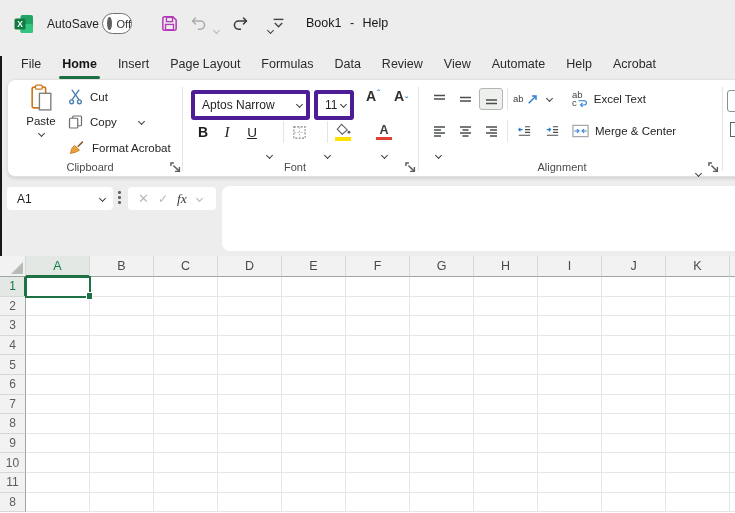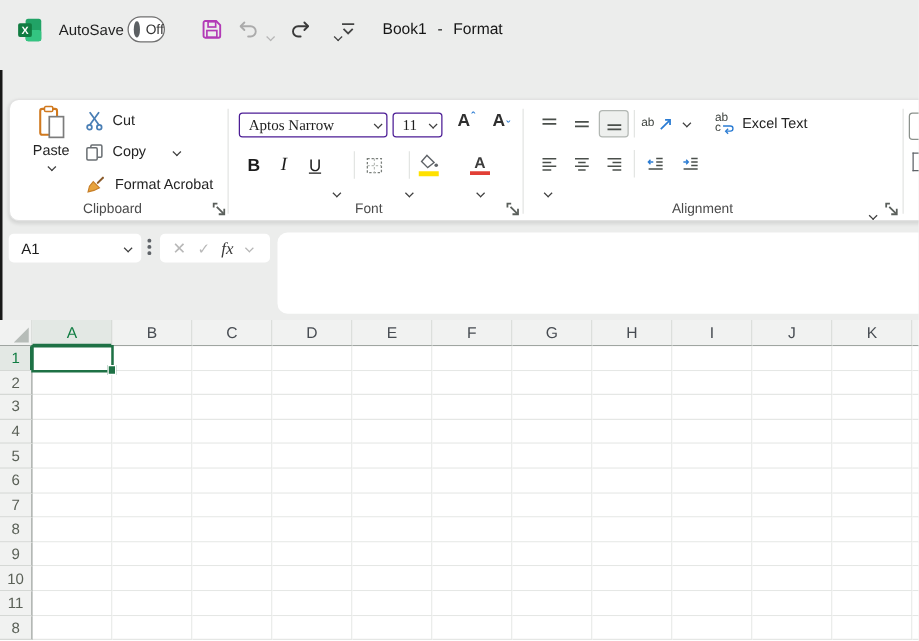--- a/index.html
+++ b/index.html
@@ -34,21 +34,21 @@
   .chev::after{content:"";position:absolute;left:1.5px;top:1px;width:4px;height:4px;border-right:1.2px solid #3e3e3e;border-bottom:1.2px solid #3e3e3e;transform:rotate(45deg);}
   .chev.dis::after{border-color:#b5b5b5;}
   .vdiv{width:1px;height:22px;background:#e3e5e3;}
 
   
   #paste-btn{left:18px;top:84px;width:46px;height:66px;display:flex;flex-direction:column;align-items:center;cursor:pointer;}
   #paste-btn .rlabel{margin-top:2px;}
   .cliprow{left:68px;height:20px;display:flex;align-items:center;gap:7px;cursor:pointer;}
 
   
-  .combo{background:#fff;border:1px solid #4c1d95;border-radius:3px;box-sizing:border-box;display:flex;align-items:center;height:20px;cursor:pointer;font-family:Liberation Serif, serif;}
+  .combo{background:#fff;border:4px solid #4c1d95;border-radius:3px;box-sizing:border-box;display:flex;align-items:center;height:30px;cursor:pointer;}
   .combo .val{font-size:12px;color:#1f1f1f;margin-left:7px;flex:1;white-space:nowrap;overflow:hidden;}
   .combo .chev{margin-right:3px;}
   #font-combo{left:191px;top:90px;width:119px;}
   #size-combo{left:314px;top:90px;width:40px;}
   .sizebtn{top:88px;width:26px;height:24px;display:flex;justify-content:center;align-items:flex-start;font-weight:bold;color:#2f2f2f;font-size:14px;cursor:pointer;}
   .sizebtn .caret{font-size:9px;color:#2b7cd3;font-weight:bold;margin-left:1px;line-height:10px;}
   .fmtbtn{top:120px;height:24px;display:flex;align-items:center;justify-content:center;cursor:pointer;}
   #bold-btn{left:193px;width:20px;font-weight:bold;font-size:14px;color:#1d1d1d;}
   #italic-btn{left:218px;width:18px;font-family:"Liberation Serif",serif;font-style:italic;font-size:15px;color:#1d1d1d;}
   #underline-btn{left:242px;width:20px;font-size:13.5px;color:#1d1d1d;text-decoration:underline;}
@@ -123,23 +123,36 @@
     <span class="abs chev dis" style="left:212px;top:21px"></span>
     <svg class="abs qat" style="left:231px;top:15px;transform:scaleX(-1)" width="18" height="17" viewBox="0 0 18 16">
       <path d="M5.5 2.5 L2.5 5.5 L5.5 8.5" stroke="#3a3a3a" stroke-width="1.5" fill="none" stroke-linecap="round" stroke-linejoin="round"></path>
       <path d="M2.9 5.5 H10.5 a4.1 4.1 0 0 1 0 8.2 H8.5" stroke="#3a3a3a" stroke-width="1.5" fill="none" stroke-linecap="round"></path>
     </svg>
     <span class="abs chev" style="left:254px;top:21px"></span>
     <svg class="abs qat" style="left:272px;top:18px" width="13" height="11" viewBox="0 0 12 10">
       <path d="M1.5 1.2 H10.5" stroke="#444" stroke-width="1.3"></path>
       <path d="M2.6 4.6 L6 8 L9.4 4.6" fill="none" stroke="#444" stroke-width="1.3"></path>
     </svg>
-    <span class="abs" id="doc-title">Book1 - Format</span>
+    <span class="abs" id="doc-title">Book1 - Help</span>
   </div>
 
+  <div class="abs" id="tabs">
+      <div class="tab">File</div>
+      <div class="tab active">Home</div>
+      <div class="tab">Insert</div>
+      <div class="tab">Page Layout</div>
+      <div class="tab">Formulas</div>
+      <div class="tab">Data</div>
+      <div class="tab">Review</div>
+      <div class="tab">View</div>
+      <div class="tab">Automate</div>
+      <div class="tab">Help</div>
+      <div class="tab">Acrobat</div>
+    </div>
 
   <div class="abs" id="left-edge"></div>
 
   <div class="abs" id="ribbon-card"></div>
 
   <div>
     <div class="abs" id="paste-btn">
       <svg width="25" height="29" viewBox="0 0 24 28">
         <rect x="3" y="3" width="13" height="20" rx="1.6" fill="none" stroke="#d0791f" stroke-width="1.6"></rect>
         <rect x="6.3" y="1.2" width="6.4" height="3.8" rx="1" fill="#fff" stroke="#d0791f" stroke-width="1.2"></rect>
@@ -291,20 +304,28 @@
       <svg width="15" height="14" viewBox="0 0 16 14">
         <path d="M8.5 2.5 H14 M8.5 5.5 H14 M8.5 8.5 H14 M2 11.5 H14" stroke="#4a4f4b" stroke-width="1.2"></path>
         <path d="M6 5.5 H1.8 M3.6 3.6 L1.8 5.5 L3.6 7.4" fill="none" stroke="#2b7cd3" stroke-width="1.2"></path>
       </svg>
     </div>
     <div class="abs alnbtn" style="left:540px;top:120px">
       <svg width="15" height="14" viewBox="0 0 16 14">
         <path d="M8.5 2.5 H14 M8.5 5.5 H14 M8.5 8.5 H14 M2 11.5 H14" stroke="#4a4f4b" stroke-width="1.2"></path>
         <path d="M1.8 5.5 H6 M4.2 3.6 L6 5.5 L4.2 7.4" fill="none" stroke="#2b7cd3" stroke-width="1.2"></path>
       </svg>
+    </div>
+    <div class="abs lblbtn" style="left:572px;top:120px">
+      <svg width="17" height="14" viewBox="0 0 18 14">
+        <rect x="1" y="1" width="16" height="12" fill="none" stroke="#9aa0a6" stroke-width="1.2"></rect>
+        <path d="M2.5 7 H6.5 M15.5 7 H11.5" stroke="#2b7cd3" stroke-width="1.2"></path>
+        <path d="M5.2 5 L7.4 7 L5.2 9 M12.8 5 L10.6 7 L12.8 9" fill="none" stroke="#2b7cd3" stroke-width="1.2"></path>
+      </svg>
+      <span class="rlabel">Merge &amp; Center</span>
     </div>
     <span class="abs chev" style="left:694px;top:128px"></span>
     <div class="abs group-label" style="left:514px">Alignment</div>
     <svg class="abs launcher" style="left:707px" viewBox="0 0 10 10">
       <path d="M1.5 3.8 V1.5 H3.8" fill="none" stroke="#5a5f5b" stroke-width="1.1"></path>
       <path d="M3.4 3.4 L7.6 7.6" stroke="#5a5f5b" stroke-width="1.1"></path>
       <path d="M8 4.6 V8 H4.6" fill="none" stroke="#5a5f5b" stroke-width="1.1"></path>
     </svg>
     <div class="abs gsep" style="left:722px"></div>
   </div>

